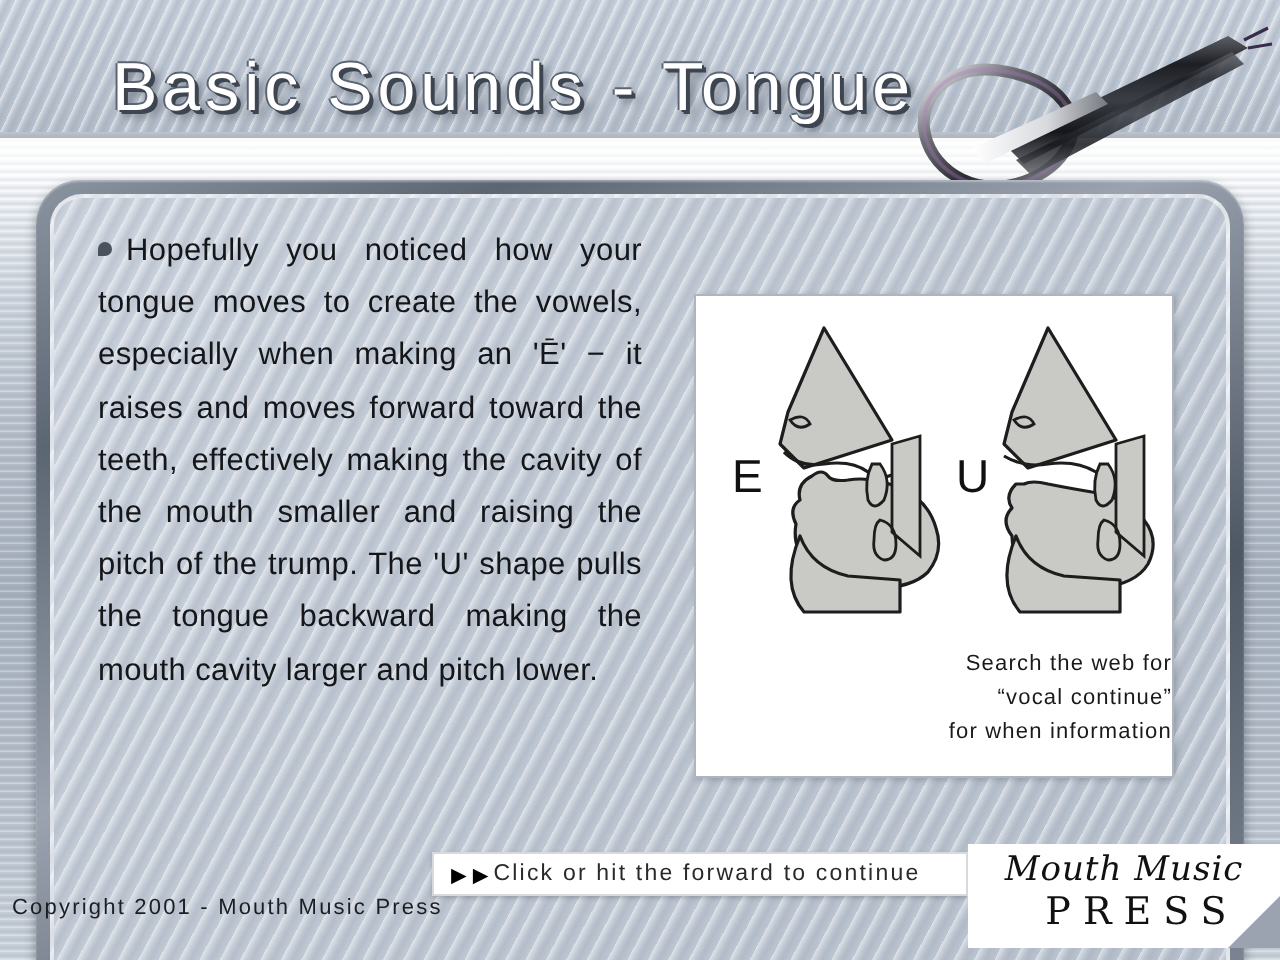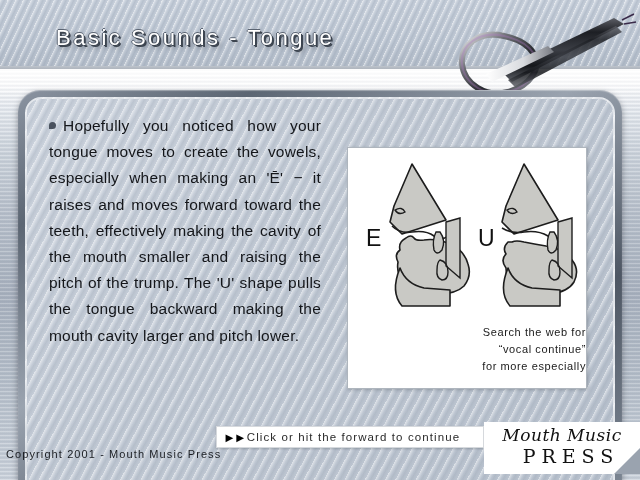--- a/index.html
+++ b/index.html
@@ -54,21 +54,21 @@
     background: linear-gradient(180deg,#8e98a6,#6e7988);
     opacity: .55;
   }
 
   
   .harp { position: absolute; left: 438px; top: 2px; width: 200px; height: 106px; }
 
   
   .title {
     position: absolute; left: 56px; top: 25px;
-    font-size: 22px; letter-spacing: 2.5px;
+    font-size: 34px; letter-spacing: 2.5px;
     color: #ffffff; font-weight: 400;
     text-shadow:
        1px 1px 0 #3d4550, 2px 2px 0 #3d4550,
       -1px 0 0 #5b6472, 0 -1px 0 #5b6472,
        3px 3px 5px rgba(40,46,56,.55);
     white-space: nowrap;
   }
 
   
   .panel-frame {
@@ -278,21 +278,21 @@
             <path d="M14 112 q6 16 24 20 l28 2 l0 16 l-50 0 q-12 -14 -2 -38 Z" fill="#c9c9c5" stroke="#1d1d1d" stroke-width="1.6" stroke-linejoin="round"></path>
             <path d="M58 104 q8 2 8 12 q0 8 -6 8 q-6 -2 -5 -10 q0 -8 3 -10 Z" fill="none" stroke="#1d1d1d" stroke-width="1.4"></path>
           </g>
 
           <text x="18" y="98" font-family="Liberation Sans, sans-serif" font-size="23" fill="#111">E</text>
           <text x="130" y="98" font-family="Liberation Sans, sans-serif" font-size="23" fill="#111">U</text>
         </svg>
         <div class="figure-caption">
           <div>Search  the  web  for</div>
           <div>“vocal  continue”</div>
-          <div>for  more  especially</div>
+          <div>for  when  information</div>
         </div>
       </div>
 
     </div>
   </div>
 
   <div class="continue-bar">
     <span class="continue-arrow">►►</span>
     <span class="continue-label">Click  or  hit  the  forward  to  continue</span>
   </div>

